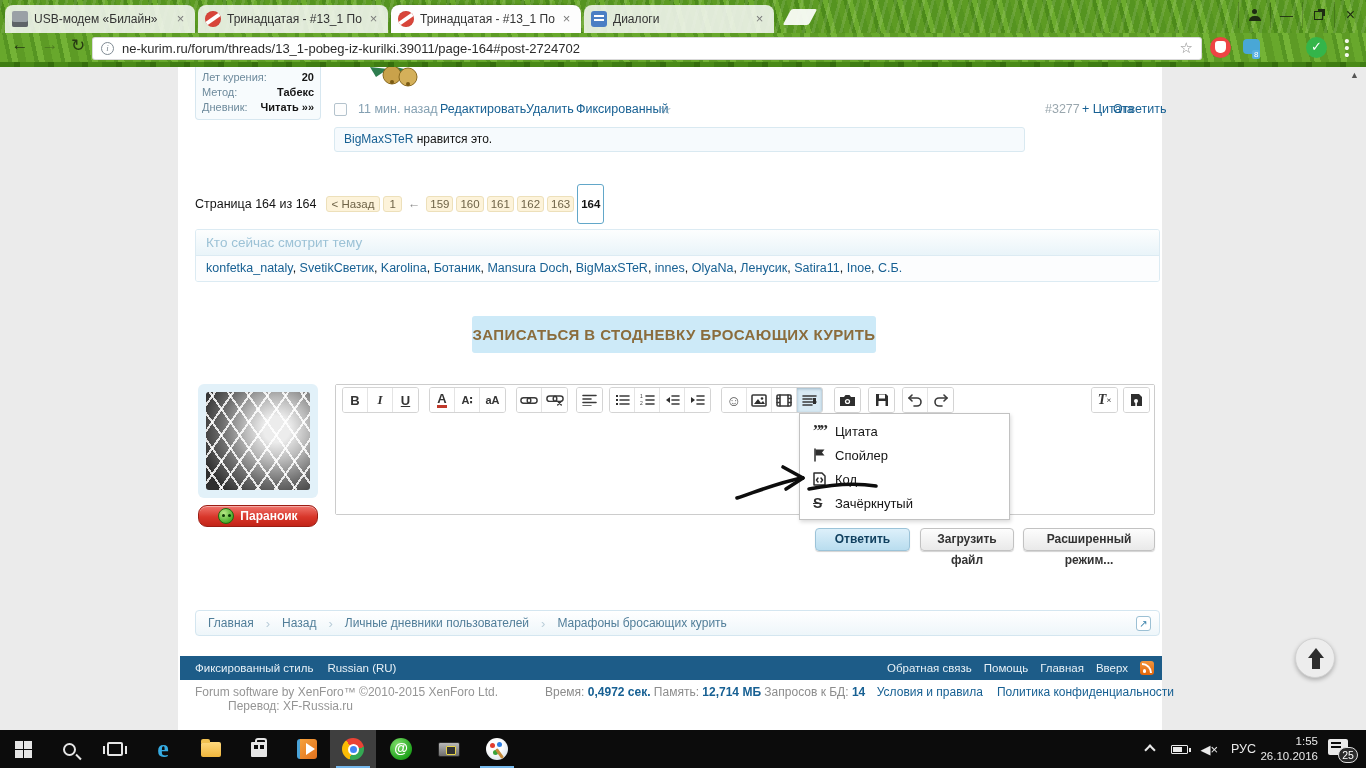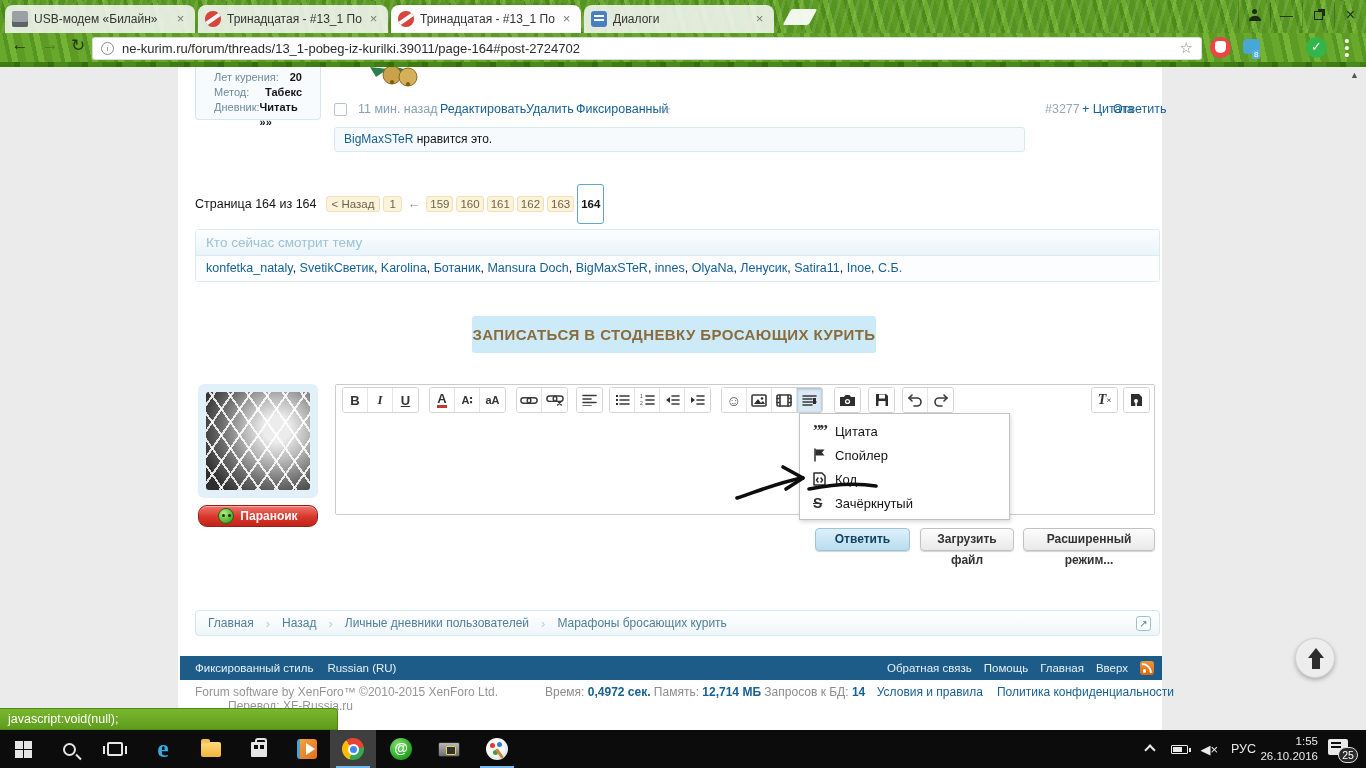--- a/index.html
+++ b/index.html
@@ -56,21 +56,21 @@
   .theme-strip { left:0; top:62px; width:1366px; height:5px;
     background:repeating-linear-gradient(90deg, #3f7d13 0 14px, #356d0d 14px 20px, #4a8a18 20px 34px); }
 
   
   #page { left:0; top:67px; width:1366px; height:663px; background:#ebebeb; overflow:hidden; }
   .content-col { left:178px; top:0; width:984px; height:663px; background:#ffffff; }
   a, .link { color:#176093; text-decoration:none; }
   .dark { color:#141414; }
   .bells { left:368px; top:0; width:76px; height:20px; overflow:hidden; }
 
-  .profile-box { left:195px; top:0; width:126px; height:53px; background:#f7fbfd; border:1px solid #d7e7f0; border-top:none; border-radius:0 0 4px 4px; font-size:11px; padding:3px 18px; }
+  .profile-box { left:195px; top:0; width:126px; height:53px; background:#f7fbfd; border:1px solid #d7e7f0; border-top:none; border-radius:0 0 4px 4px; font-size:11px; padding:3px 6px; }
   .pf-row { display:flex; justify-content:space-between; line-height:15px; }
   .pf-label { color:#6d8a9c; }
   .pf-val { color:#141414; font-weight:bold; }
 
   .controls-row { left:334px; top:35px; width:828px; height:16px; font-size:12.5px; }
   .ctl-checkbox { position:absolute; left:0; top:1px; width:13px; height:13px; background:#fdfdfd; border:1px solid #b4c3cd; border-radius:2px; }
   .ctl-time { position:absolute; left:24px; color:#84a0b2; }
   .ctl-a1 { position:absolute; left:106px; }
   .ctl-a2 { position:absolute; left:192px; }
   .ctl-a3 { position:absolute; left:242px; }
@@ -566,21 +566,20 @@
         <span class="link">Политика конфиденциальности</span>
       </span>
     </div>
     <span class="abs sf-trans">Перевод: XF-Russia.ru</span>
 
     <div class="abs scrolltop"></div>
 
     <span class="abs scroll-arrow">▲</span>
   </div>
 
-  <div class="abs status-bubble">javascript:void(null);</div>
 
   <div class="abs taskbar">
     <div class="tb-cell" style="left:0">
         <span class="ic-start"></span>
       </div>
     <div class="tb-cell" style="left:46px">
         <span class="ic-search"></span>
       </div>
     <div class="tb-cell" style="left:92px">
         <span class="ic-taskview"></span>

